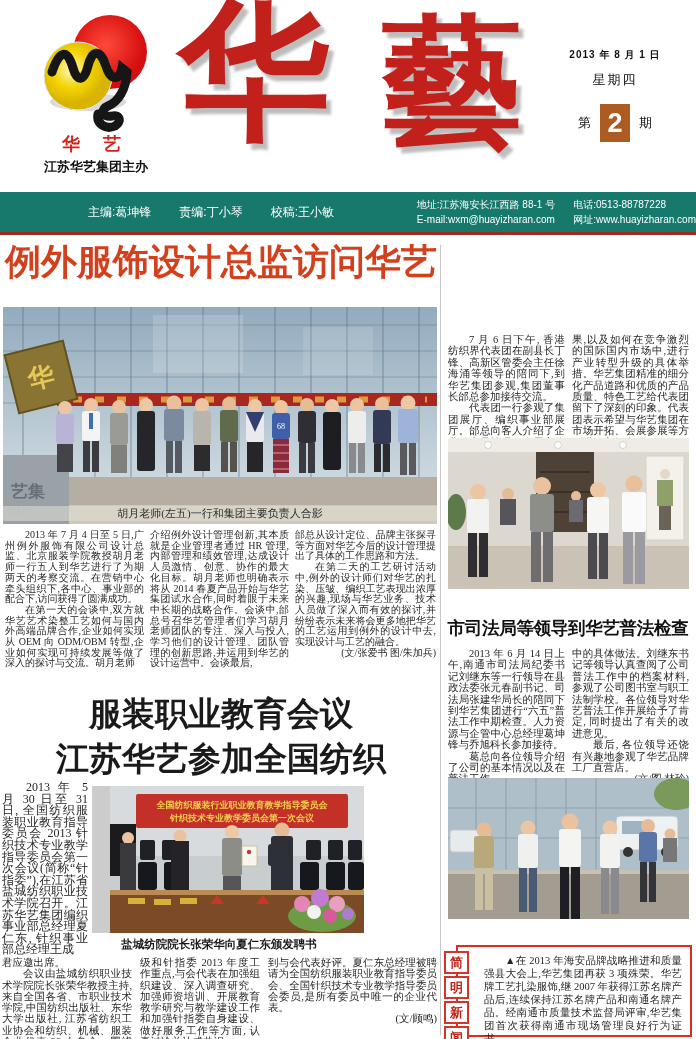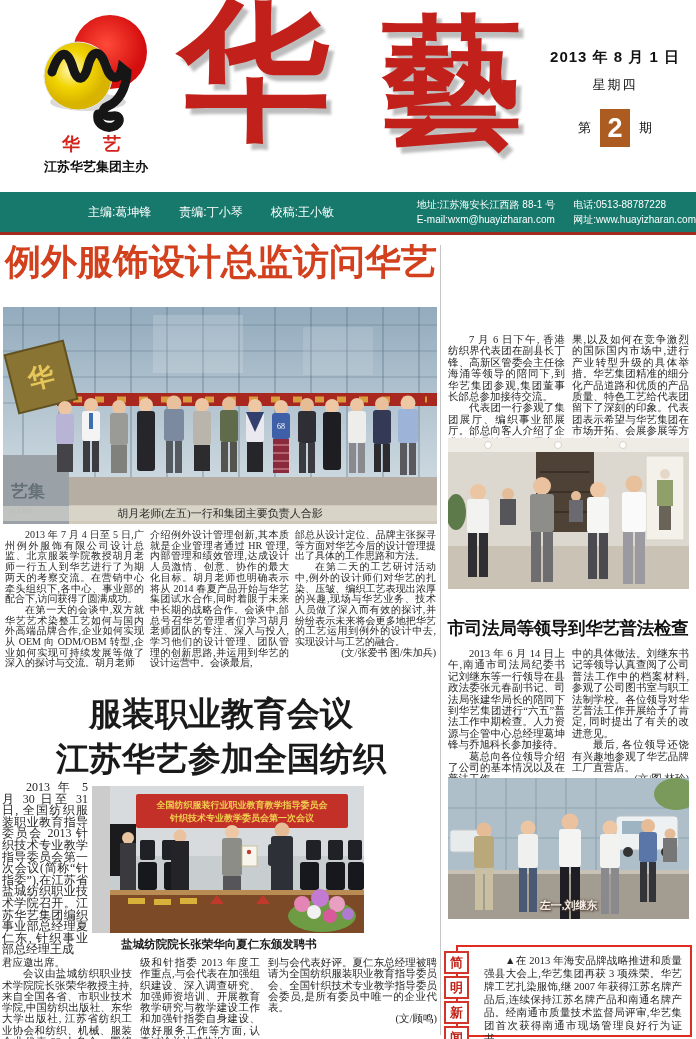--- a/index.html
+++ b/index.html
@@ -7,21 +7,21 @@
         font-family:"Liberation Serif",serif;color:#222;}
   .abs{position:absolute;}
   
   .logo-title{font-family:"Liberation Sans",sans-serif;font-weight:bold;color:#d2231d;
               font-size:18px;letter-spacing:9px;text-align:center;}
   .logo-sub{font-family:"Liberation Sans",sans-serif;font-weight:bold;color:#111;
             font-size:13px;text-align:center;}
   .callig{font-family:"DejaVu Serif",serif;font-weight:bold;color:#c2201a;
           text-shadow:5px 6px 3px #bdbdbd;line-height:1;}
   .issue-block{text-align:center;font-family:"Liberation Sans",sans-serif;color:#111;}
-  .issue-date{font-size:15px;font-weight:bold;letter-spacing:1px;}
+  .issue-date{font-size:10px;font-weight:bold;letter-spacing:1px;}
   .issue-week{font-size:13px;margin-top:9px;letter-spacing:2px;}
   .issue-row{margin-top:15px;display:flex;align-items:center;justify-content:center;gap:9px;}
   .issue-fix{font-size:13px;}
   .issue-num{width:30px;height:38px;background:#ad5c21;color:#fff;font-weight:bold;
              font-size:27px;line-height:38px;text-align:center;}
   .infobar{background:#17796c;color:#fff;font-family:"Liberation Sans",sans-serif;
            display:flex;align-items:center;font-size:12px;}
   .infobar .grp{display:flex;gap:28px;margin-left:88px;}
   .infobar .contact{margin-left:auto;display:flex;gap:18px;padding-right:0;
                     font-size:10px;line-height:15px;}
@@ -447,21 +447,20 @@
           <circle r="7" fill="#e6bc96"></circle>
           <rect x="-9" y="6" width="18" height="30" rx="3" fill="#5a76a8"></rect>
           <rect x="-8" y="36" width="7" height="40" fill="#33333a"></rect>
           <rect x="1" y="36" width="7" height="40" fill="#33333a"></rect>
         </g>
       <g transform="translate(222,56)">
           <circle r="5.5" fill="#e4bc98"></circle>
           <rect x="-7" y="4" width="14" height="24" fill="#777"></rect>
         </g>
     </svg>
-    <div class="pcap-overlay">左一,刘继东</div>
   </div>
 
   <div class="brief-box" style="left:456px;top:945px;width:232px;height:88px;">
     <p class="brief-text ind">▲在 2013 年海安品牌战略推进和质量强县大会上,华艺集团再获 3 项殊荣。华艺牌工艺扎染服饰,继 2007 年获得江苏名牌产品后,连续保持江苏名牌产品和南通名牌产品。经南通市质量技术监督局评审,华艺集团首次获得南通市现场管理良好行为证书。</p>
 
   </div>
   <div class="brief-label" style="left:444px;top:951px;">
     <span>简</span>
     <span>明</span>
     <span>新</span>

